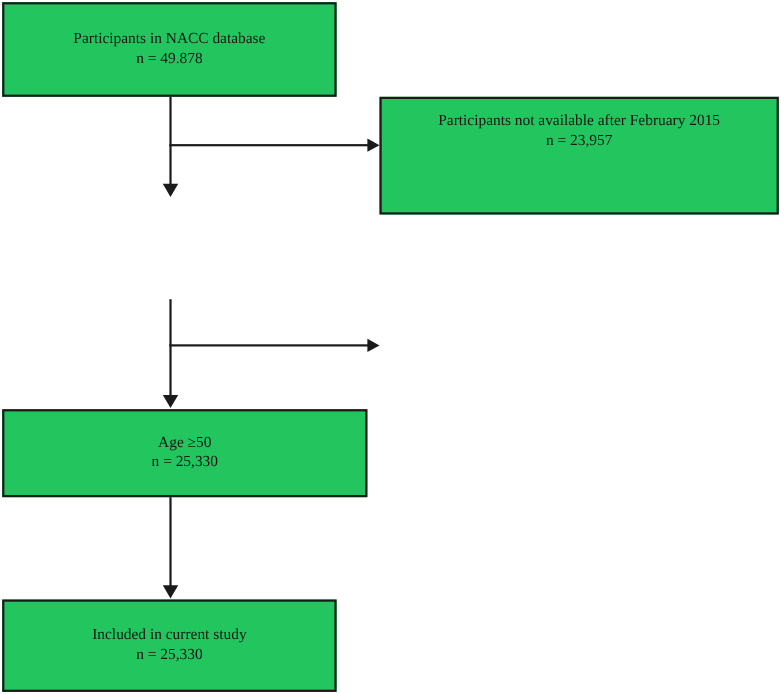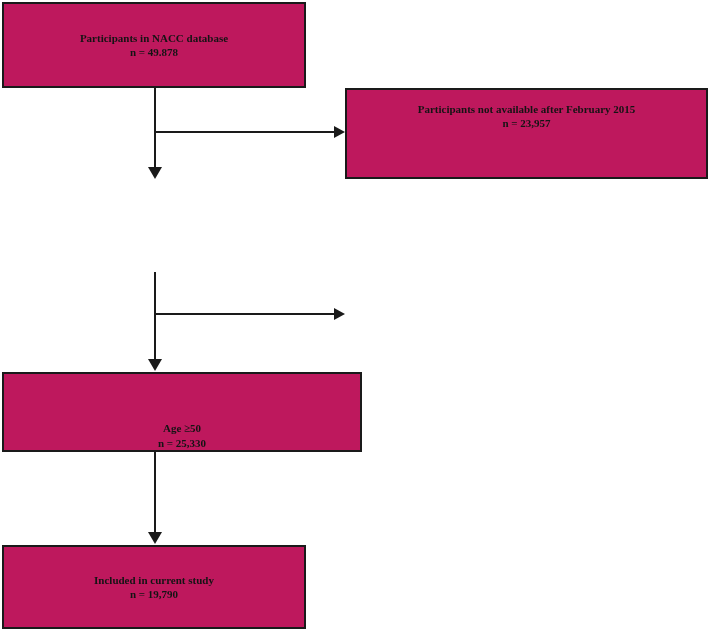--- a/index.html
+++ b/index.html
@@ -13,29 +13,28 @@
     width: 710px;
     height: 631px;
     background: #ffffff;
     font-family: "Liberation Serif", "DejaVu Serif", serif;
     overflow: hidden;
   }
   .node {
     position: absolute;
     box-sizing: border-box;
     border: 2px solid #1a1a1a;
-    background: #be185d;
+    background: #22c55e;
     display: flex;
     flex-direction: column;
     align-items: center;
     text-align: center;
     color: #141414;
-    font-size: 11px;
+    font-size: 14px;
     line-height: 1.30;
-    font-weight: bold;
   }
   .node .txt {
     display: block;
     width: 100%;
     padding: 0 10px;
     box-sizing: border-box;
     white-space: pre-line;
   }
   
   .node.center { justify-content: center; }
@@ -74,35 +73,35 @@
 </head>
 <body>
 
 <div id="canvas">
 
   <div class="node center" style="left:2px; top:2px; width:304px; height:86px;">
     <span class="txt">Participants in NACC database
 n = 49.878</span>
   </div>
 
-  <div class="node top" style="left:345px; top:88px; width:363px; height:91px;">
+  <div class="node top" style="left:345px; top:88px; width:363px; height:107px;">
     <span class="txt">Participants not available after February 2015
 n = 23,957</span>
   </div>
 
 
 
-  <div class="node center" style="left:2px; top:372px; width:360px; height:80px;justify-content:flex-end;">
+  <div class="node center" style="left:2px; top:372px; width:332px; height:80px;">
     <span class="txt">Age ≥50
 n = 25,330</span>
   </div>
 
   <div class="node center" style="left:2px; top:545px; width:304px; height:84px;">
     <span class="txt">Included in current study
-n = 19,790</span>
+n = 25,330</span>
   </div>
 
   <div class="vline" style="left:154px; top:88px; height:80px;"></div>
   <div class="arrow-down" style="left:148px; top:167px;"></div>
   <div class="hline" style="left:154px; top:131px; width:181px;"></div>
   <div class="arrow-right" style="left:334px; top:126px;"></div>
 
   <div class="vline" style="left:154px; top:272px; height:88px;"></div>
   <div class="arrow-down" style="left:148px; top:359px;"></div>
   <div class="hline" style="left:154px; top:313px; width:181px;"></div>

